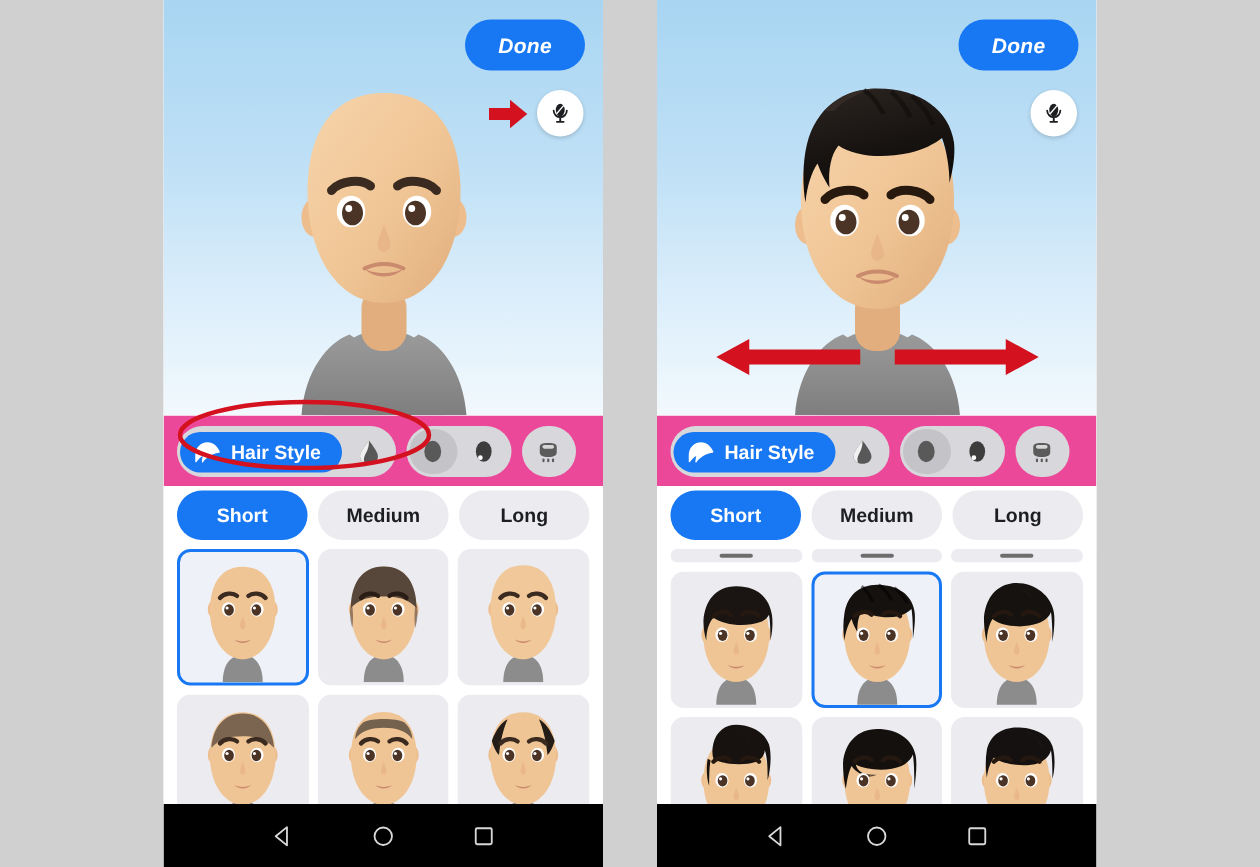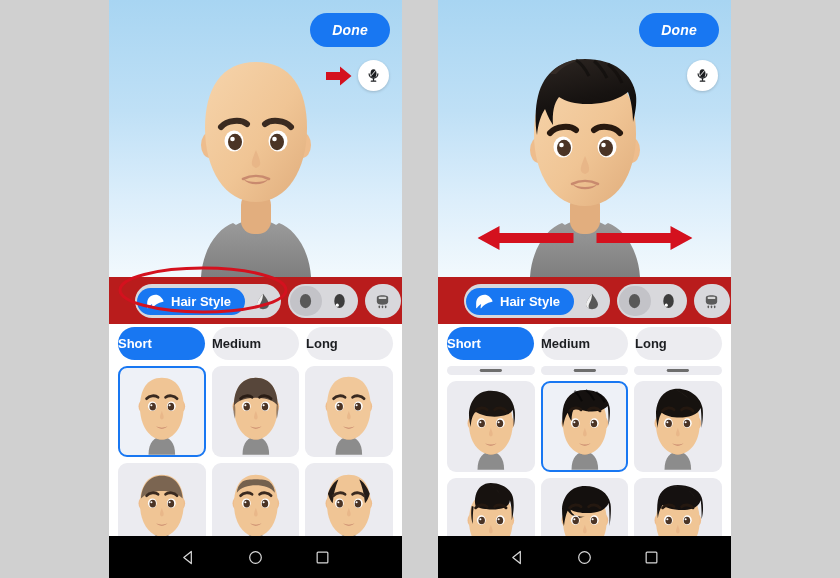--- a/index.html
+++ b/index.html
@@ -106,22 +106,22 @@
     padding: 0;
     height: 259px;
     position: relative;
     overflow: hidden;
   }
 
   .cat-row {
     display: flex;
     align-items: center;
     gap: 7px;
-    padding: 7px 9px 6px 26px;
-    background: #b91c1c;
+    padding: 7px 9px 6px 9px;
+    background: #ec4899;
   }
 
   .cat-group {
     display: flex;
     align-items: center;
     background: #d8d8dc;
     border-radius: 19px;
     padding: 2px;
     gap: 2px;
   }
@@ -155,21 +155,21 @@
   
   .tab-row {
     display: flex;
     gap: 7px;
     padding: 3px 9px 6px 9px;
     background: #fff;
   }
 
   .tab {
     flex: 1;
-    text-align: left;
+    text-align: center;
     font-size: 13px;
     font-weight: bold;
     padding: 9px 0;
     border-radius: 18px;
     background: #ececf0;
     color: #1c1e21;
     cursor: pointer;
   }
 
   .tab.active { background: #1877f2; color: #fff; }

